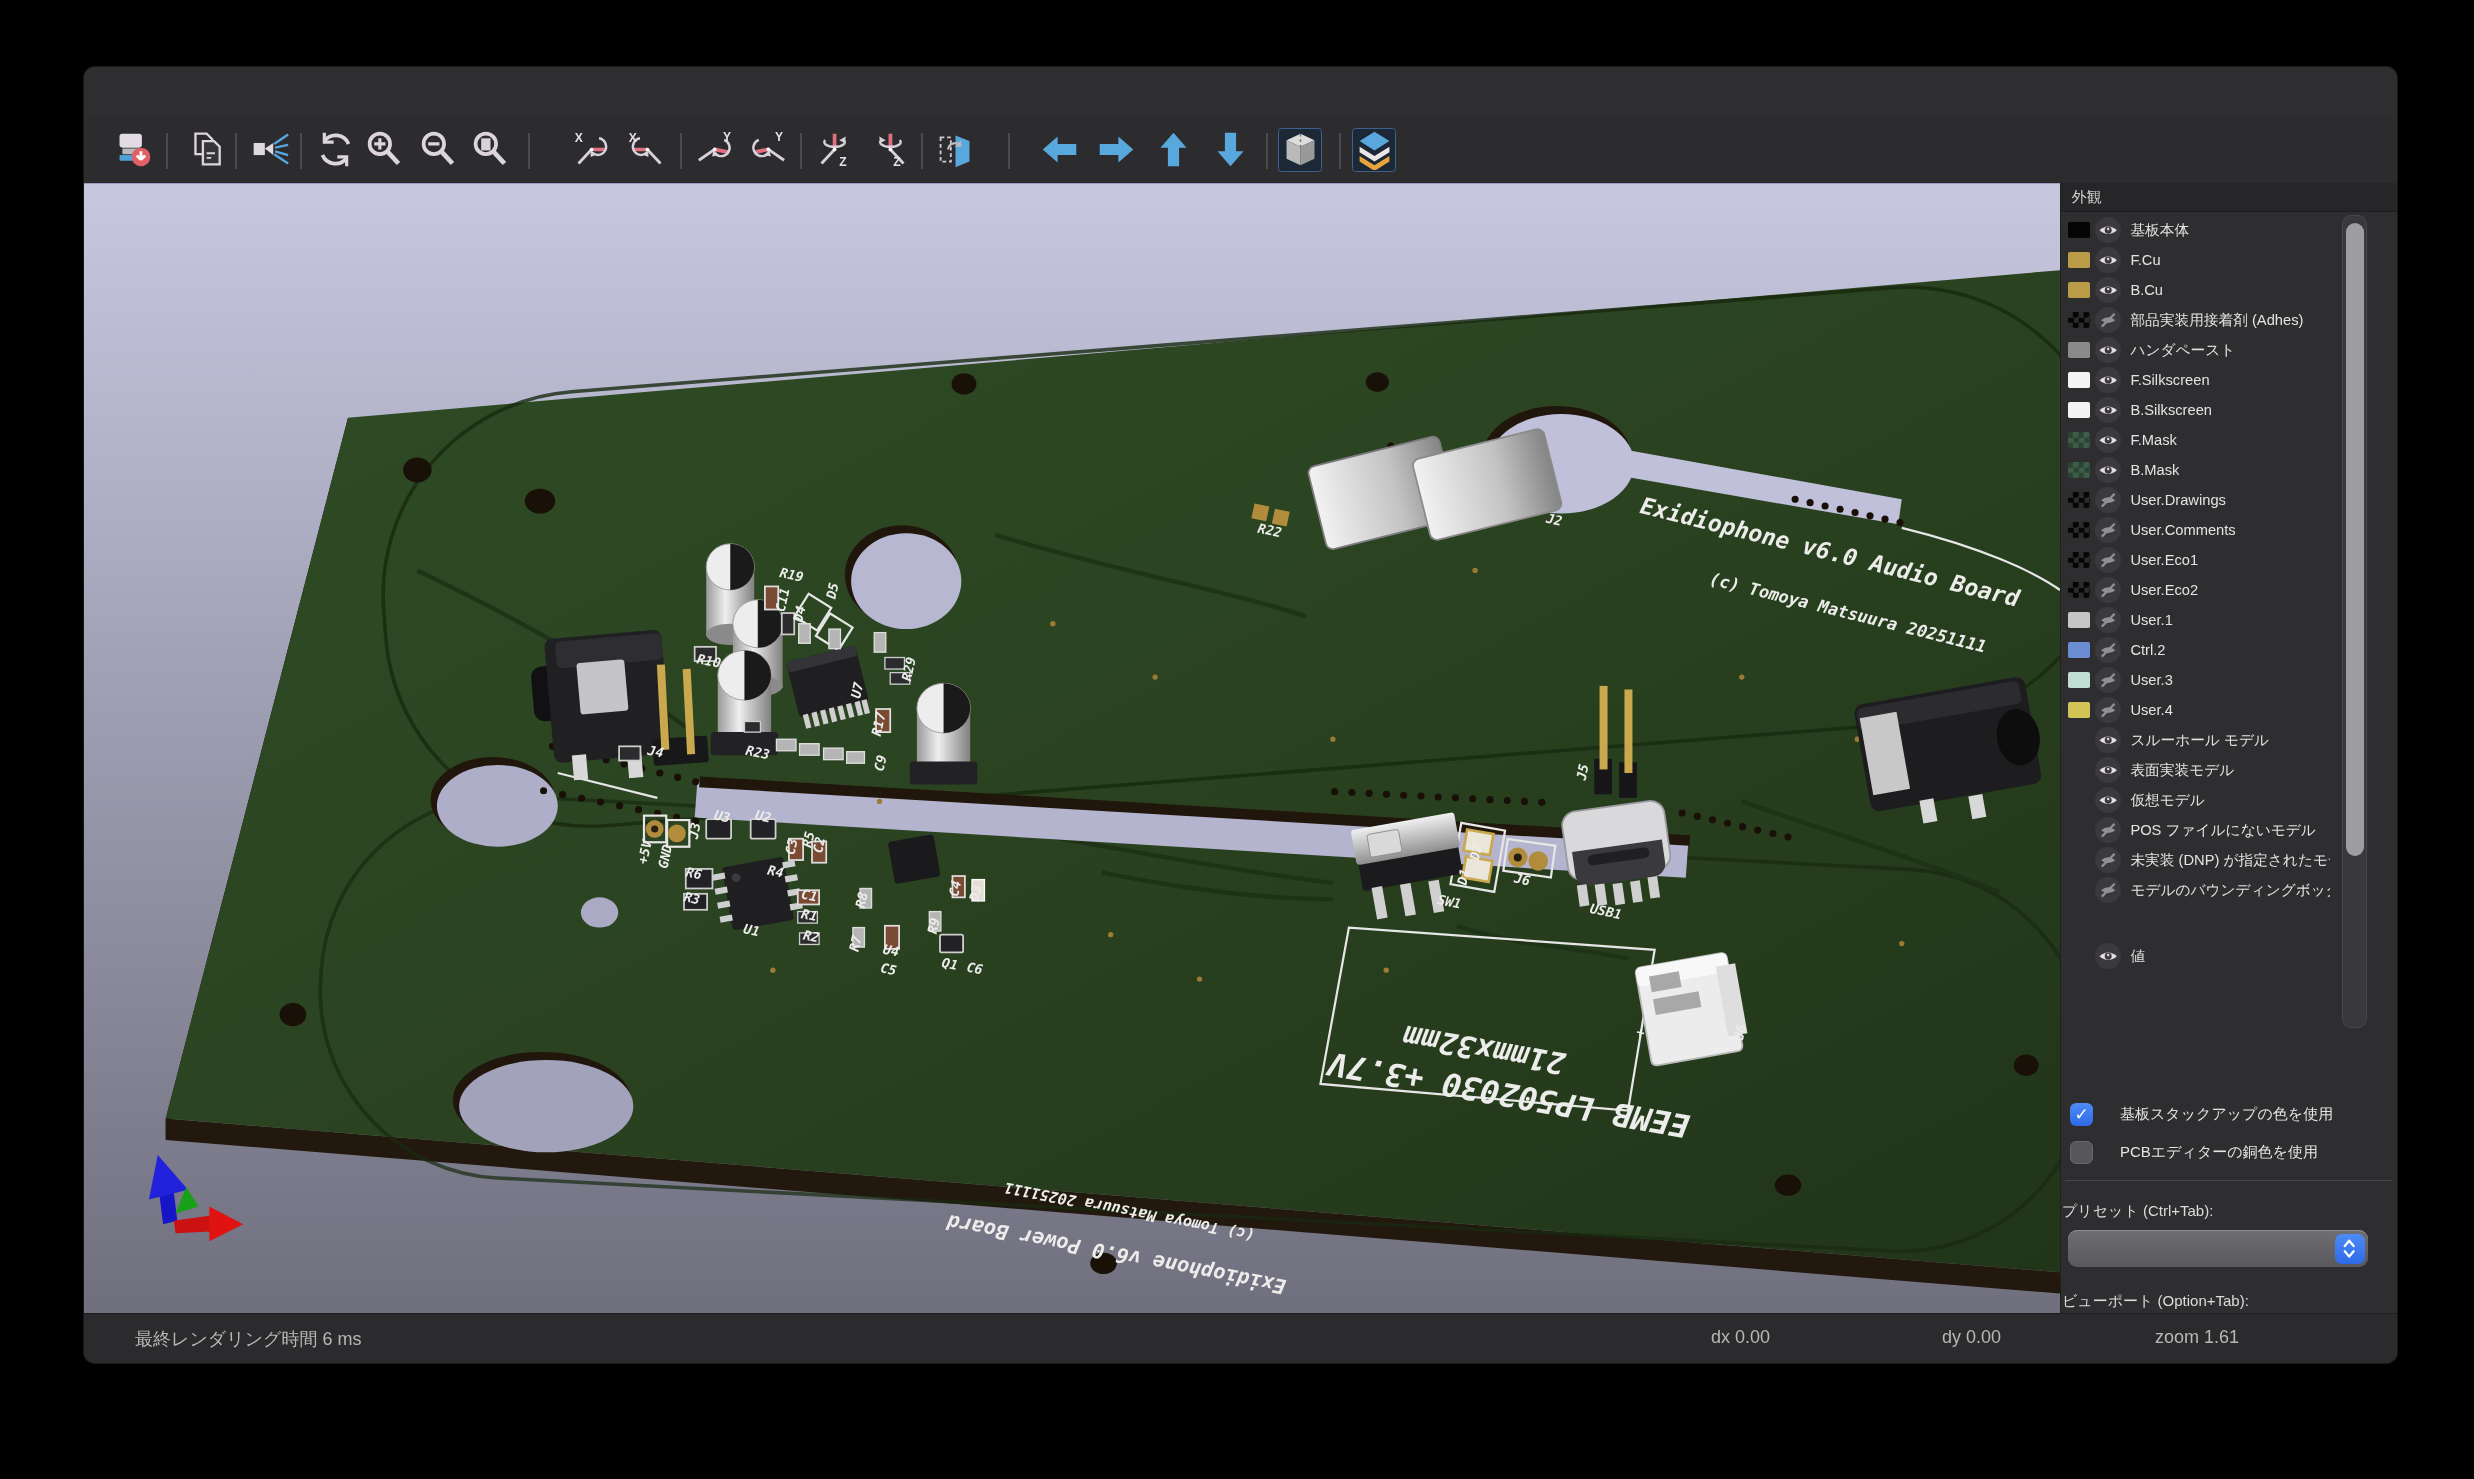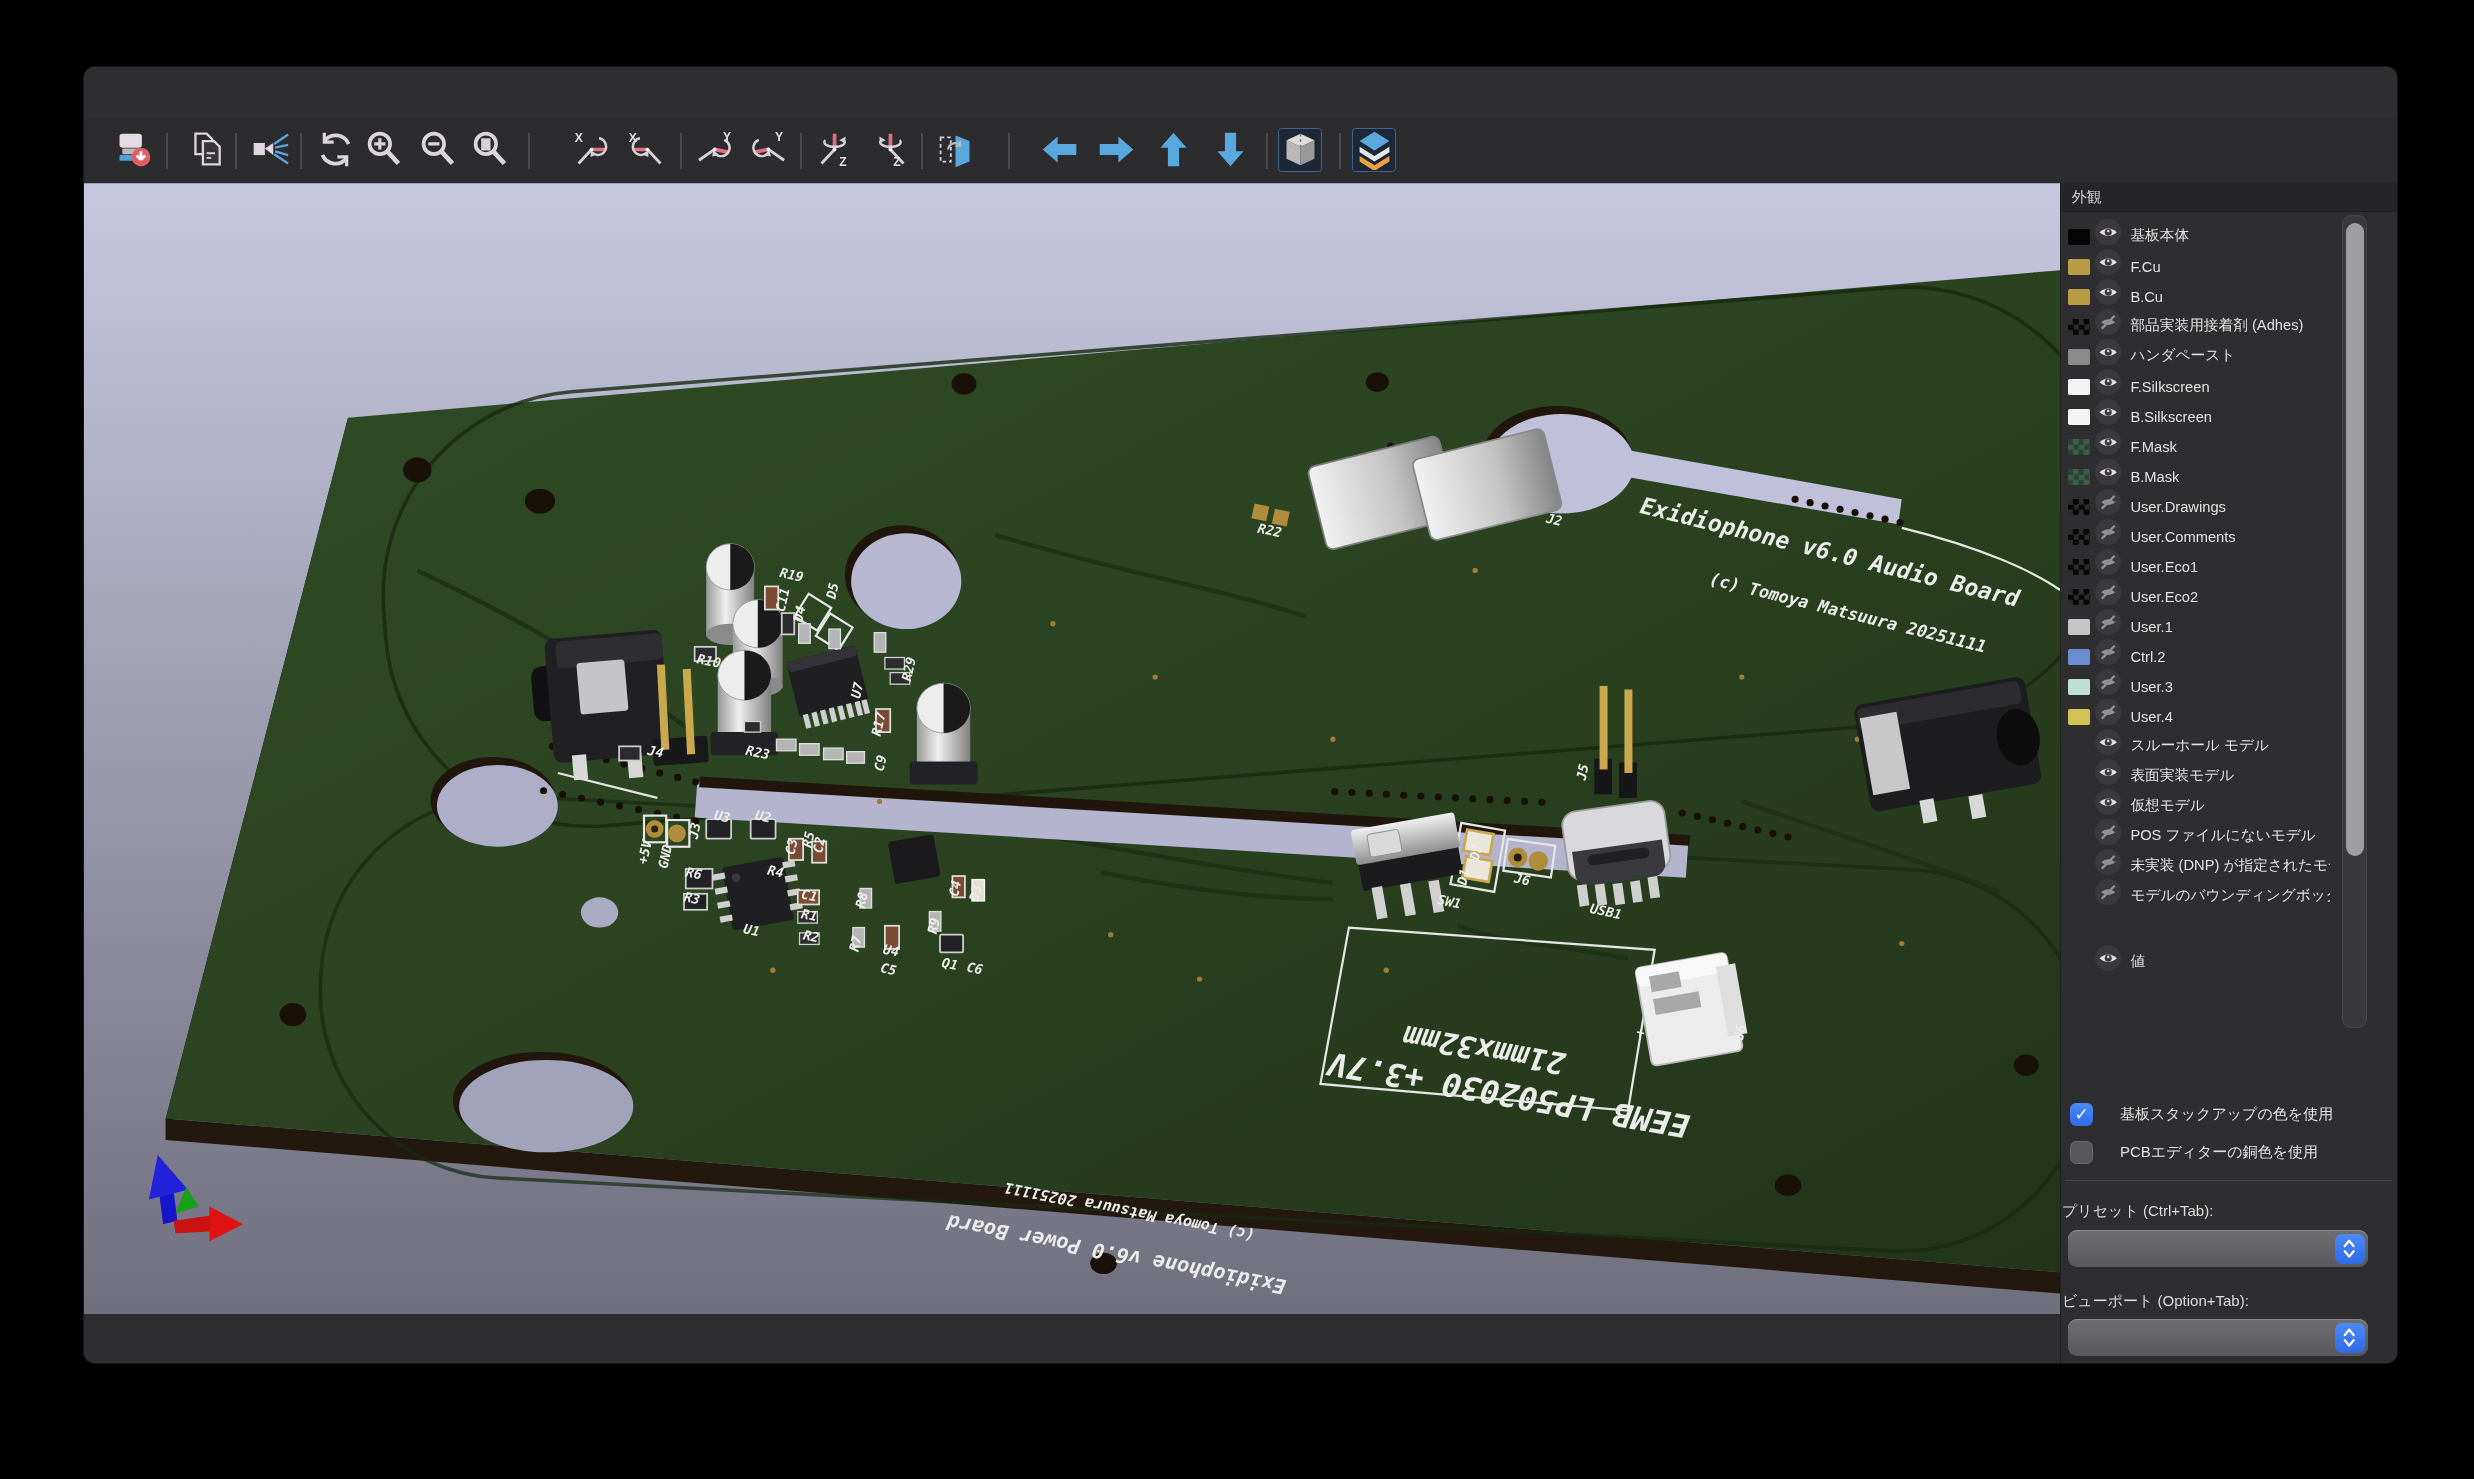--- a/index.html
+++ b/index.html
@@ -23,21 +23,21 @@
   
   #viewport{position:absolute;left:0;top:116px;width:1976px;height:1131px;overflow:hidden;
     background:linear-gradient(#c7c7e0,#6f6f7e);border-top:0.9px solid #9c9cc0;}
   #scene{position:absolute;left:0;top:0;width:100%;height:100%;}
   .silk{font-family:"DejaVu Sans Mono","Liberation Mono",monospace;font-style:italic;font-weight:bold;fill:#ececea;}
   
   #sidebar{position:absolute;left:1976px;top:116px;width:337px;height:1197px;background:#2e2e30;border-left:0.9px solid #1f1f21;}
   #sb-header{position:absolute;left:0;top:0;width:100%;height:29px;background:#262628;border-bottom:0.9px solid #1d1d1f;
     color:#cfcfcf;font-size:15px;padding:5.3px 0 0 10.7px;}
   #layer-list{position:absolute;left:0;top:32px;width:100%;}
-  .lrow{position:relative;height:30px;display:flex;align-items:flex-end;}
+  .lrow{position:relative;height:30px;display:flex;align-items:center;}
   .sw{width:22px;height:16px;margin-left:7.1px;border-radius:1.8px;flex:0 0 22px;}
   .sw.none{background:transparent;}
   .sw-checker-black{background:repeating-conic-gradient(#060606 0% 25%, #2c2c2c 0% 50%);background-size:10.7px 10.7px;}
   .sw-checker-green{background:repeating-conic-gradient(#3f5c49 0% 25%, #294433 0% 50%);background-size:10.7px 10.7px;}
   .eye{width:26px;height:26px;border-radius:50%;background:#3a3a3c;margin-left:5.3px;flex:0 0 26px;
     display:flex;align-items:center;justify-content:center;}
   .eye svg{width:20.4px;height:20.4px;}
   .lbl{margin-left:9px;color:#e3e3e3;font-size:14.7px;white-space:nowrap;overflow:hidden;max-width:200px;}
   
   #sb-track{position:absolute;left:281px;top:32px;width:25px;height:813px;background:#39393b;border:0.9px solid #48484a;border-radius:9px;}
@@ -928,15 +928,21 @@
     <div class="dropdown" style="top:1136px">
       <div class="stepper">
         <svg width="12.4" height="21.3" viewBox="0 0 14 24" fill="none" stroke="#fff" stroke-width="2.6" stroke-linecap="round" stroke-linejoin="round">
             <path d="M2 9l5-6 5 6"></path>
             <path d="M2 15l5 6 5-6"></path>
           </svg>
       </div>
     </div>
   </div>
 
+  <div id="statusbar">
+    <div class="stitem" style="left:51px">最終レンダリング時間 6 ms</div>
+    <div class="stitem" style="left:1627px">dx 0.00</div>
+    <div class="stitem" style="left:1858px">dy 0.00</div>
+    <div class="stitem" style="left:2071px">zoom 1.61</div>
+  </div>
 
 </div>
 
 
 </body></html>

